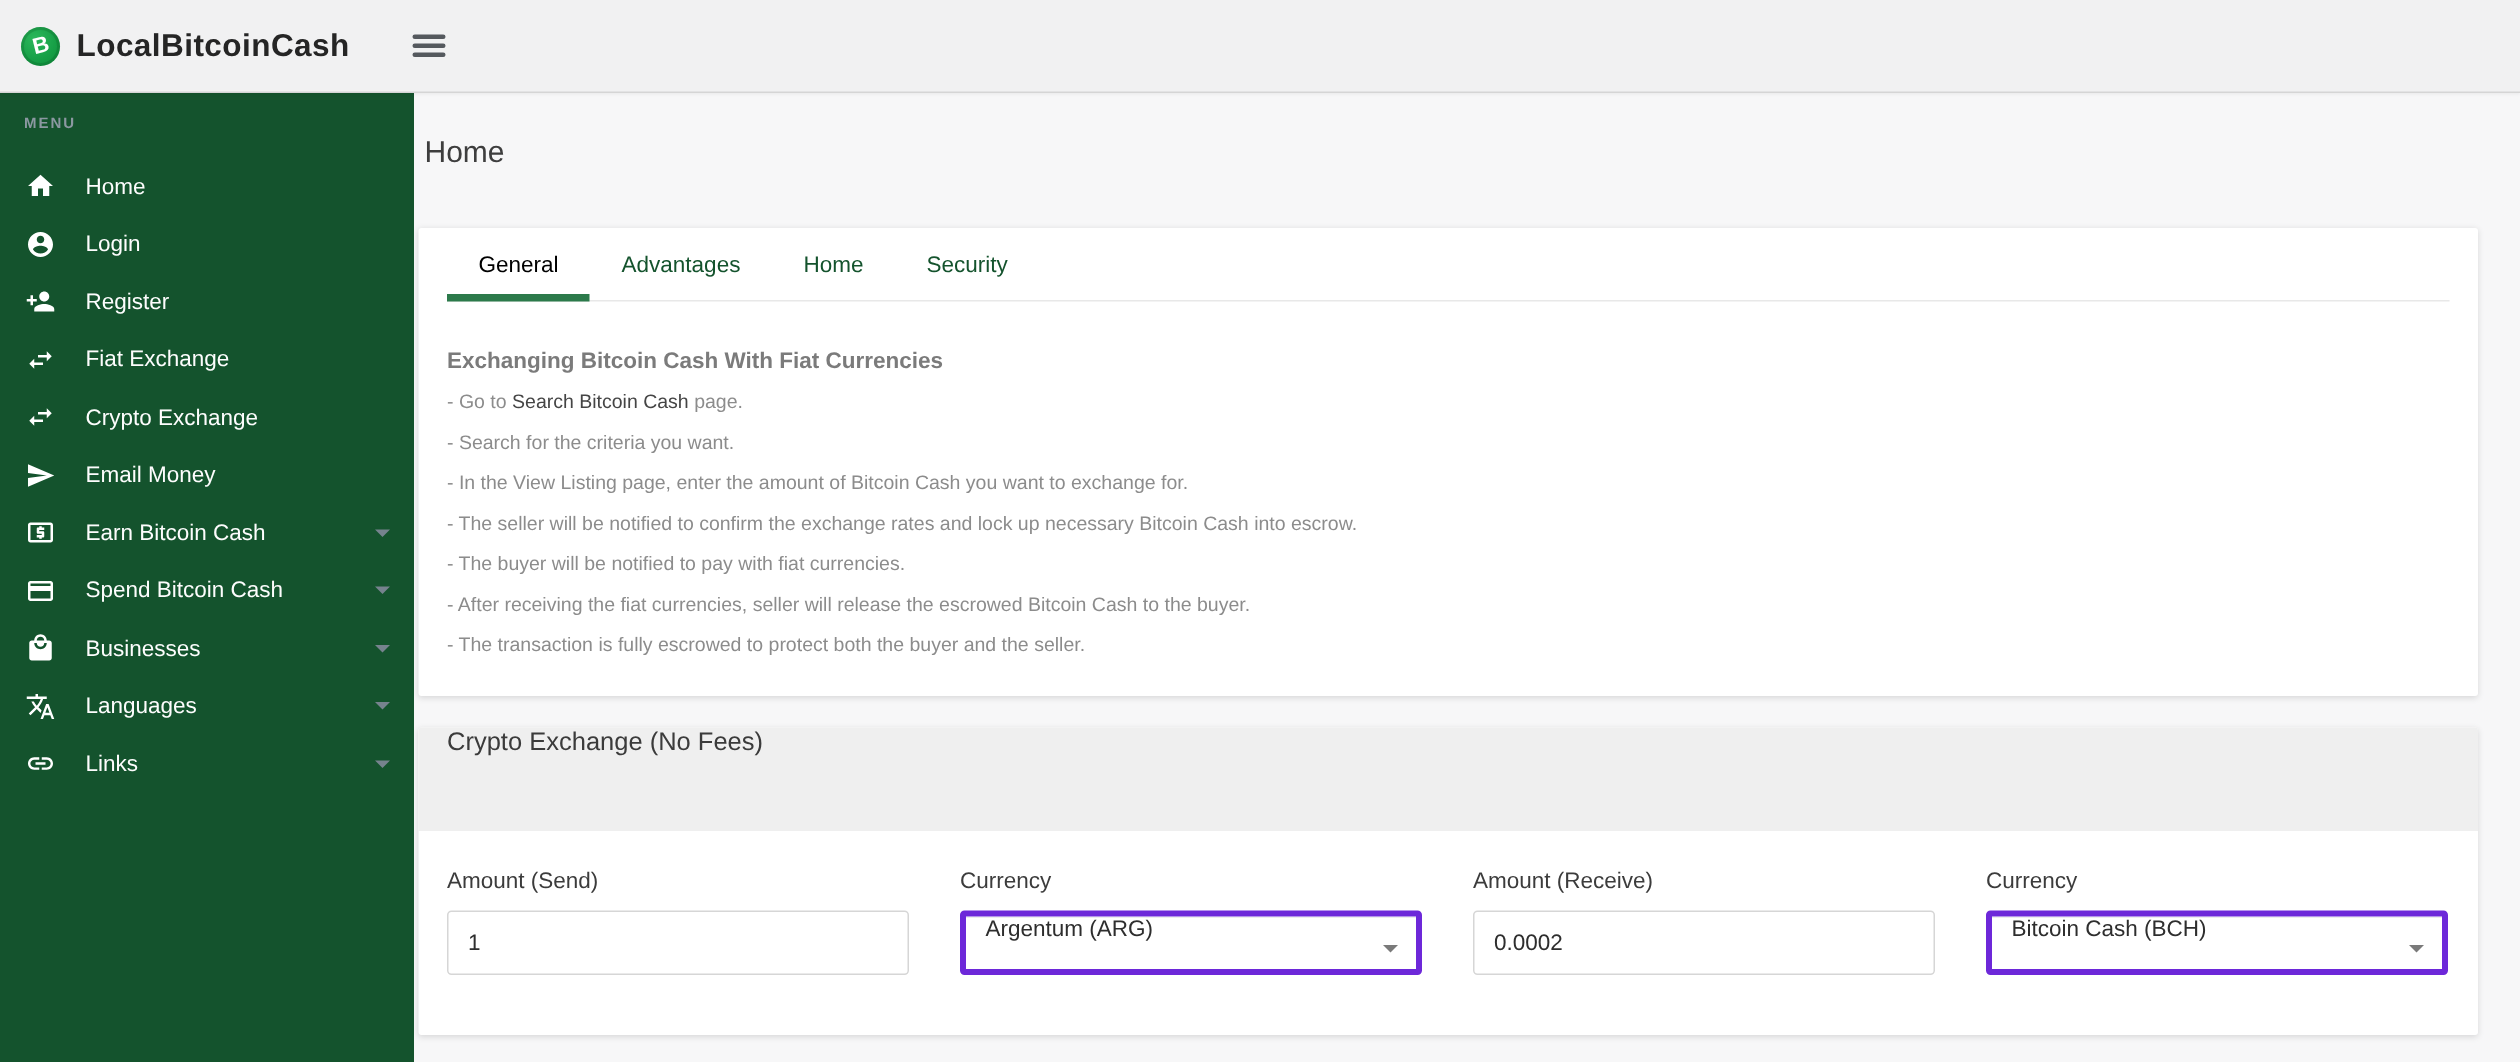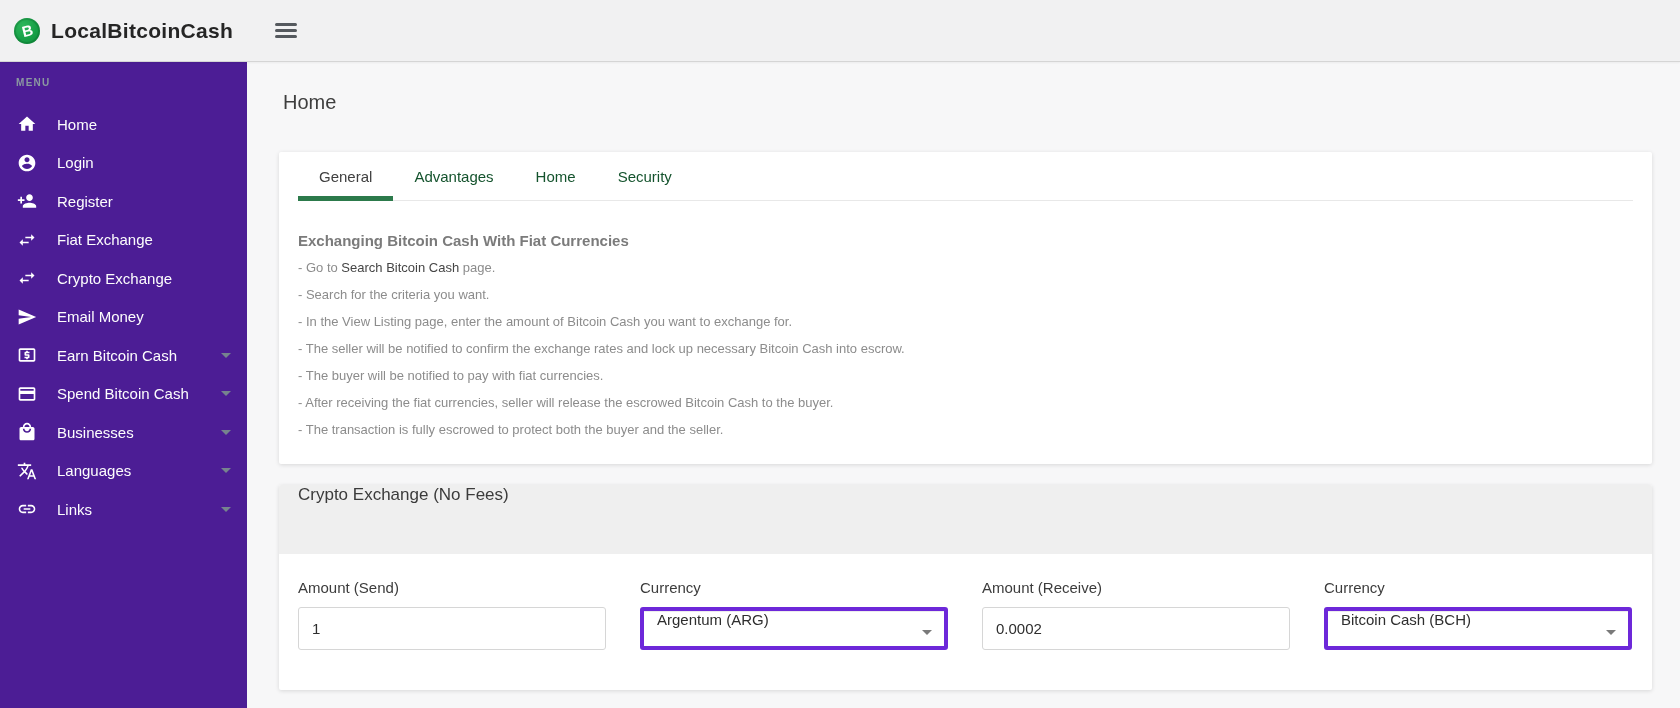--- a/index.html
+++ b/index.html
@@ -16,22 +16,22 @@
     box-shadow:inset 0 0 0 2px rgba(0,60,20,.18);
     display:flex; align-items:center; justify-content:center; }
   .logo b { color:#fff; font-size:15px; transform:rotate(-14deg); font-weight:700; }
   .brand { margin-left:11px; font-size:21px; font-weight:600; color:#252525;
     letter-spacing:.3px; }
   .hamburger { margin-left:42px; width:22px; cursor:pointer; }
   .hamburger i { display:block; height:2.5px; background:#55595e; border-radius:2px;
     margin:3.5px 0; }
 
   
-  .sidebar { position:fixed; top:62px; left:0; bottom:0; width:247px;
-    background:#4c1d95; }
+  .sidebar { position:fixed; top:62px; left:0; bottom:0; width:276px;
+    background:#14532d; }
   .menu-label { padding:15px 16px 17px; font-size:10px; letter-spacing:1.3px;
     color:#8b98a1; font-weight:700; }
   .nav { list-style:none; }
   .nav li { height:38.5px; display:flex; align-items:center; padding:0 16px;
     cursor:pointer; }
   .nav .ic { width:22px; height:22px; flex:0 0 22px; display:flex;
     align-items:center; justify-content:center; }
   .nav .ic svg { width:20px; height:20px; fill:#ffffff; }
   .nav .lbl { margin-left:19px; font-size:15px; color:#fdfdfd; }
   .nav .caret { margin-left:auto; width:0; height:0; border-left:5px solid transparent;
@@ -41,21 +41,21 @@
   .main { margin-left:247px; padding:62px 28px 0 32px; }
   .page-title { margin:28px 0 0 4px; font-size:20px; font-weight:500;
     color:#3e3e3e; line-height:24px; }
 
   .card { background:#fff; border-radius:2px; box-shadow:0 1px 4px rgba(0,0,0,.13); }
   .card.tabs-card { margin-top:38px; padding-bottom:21px; }
 
   .tabstrip { margin:36px 19px 0; display:flex; border-bottom:1px solid #e8e8e8; }
   .tab { position:relative; height:48px; display:flex; align-items:center;
     padding:0 21px; font-size:15px; font-weight:500; color:#14532d; cursor:pointer; }
-  .tab.active { color:#404040; }
+  .tab.active { color:#000000; }
   .tab.active::after { content:""; position:absolute; left:0; right:0; bottom:-1px;
     height:5px; background:#2c7a4b; }
 
   .tabcontent { margin:0 19px; padding-top:26px; }
   .tc-heading { font-size:15px; font-weight:700; color:#7b7b7b; line-height:27px; }
   .tc-line { font-size:13px; color:#8c8c8c; line-height:27px; }
   .tc-line .linkish { color:#454545; font-weight:500; cursor:pointer; }
 
   .card.exchange-card { margin-top:21px; }
   .exchange-header { height:69px; background:#efefef; display:flex;

